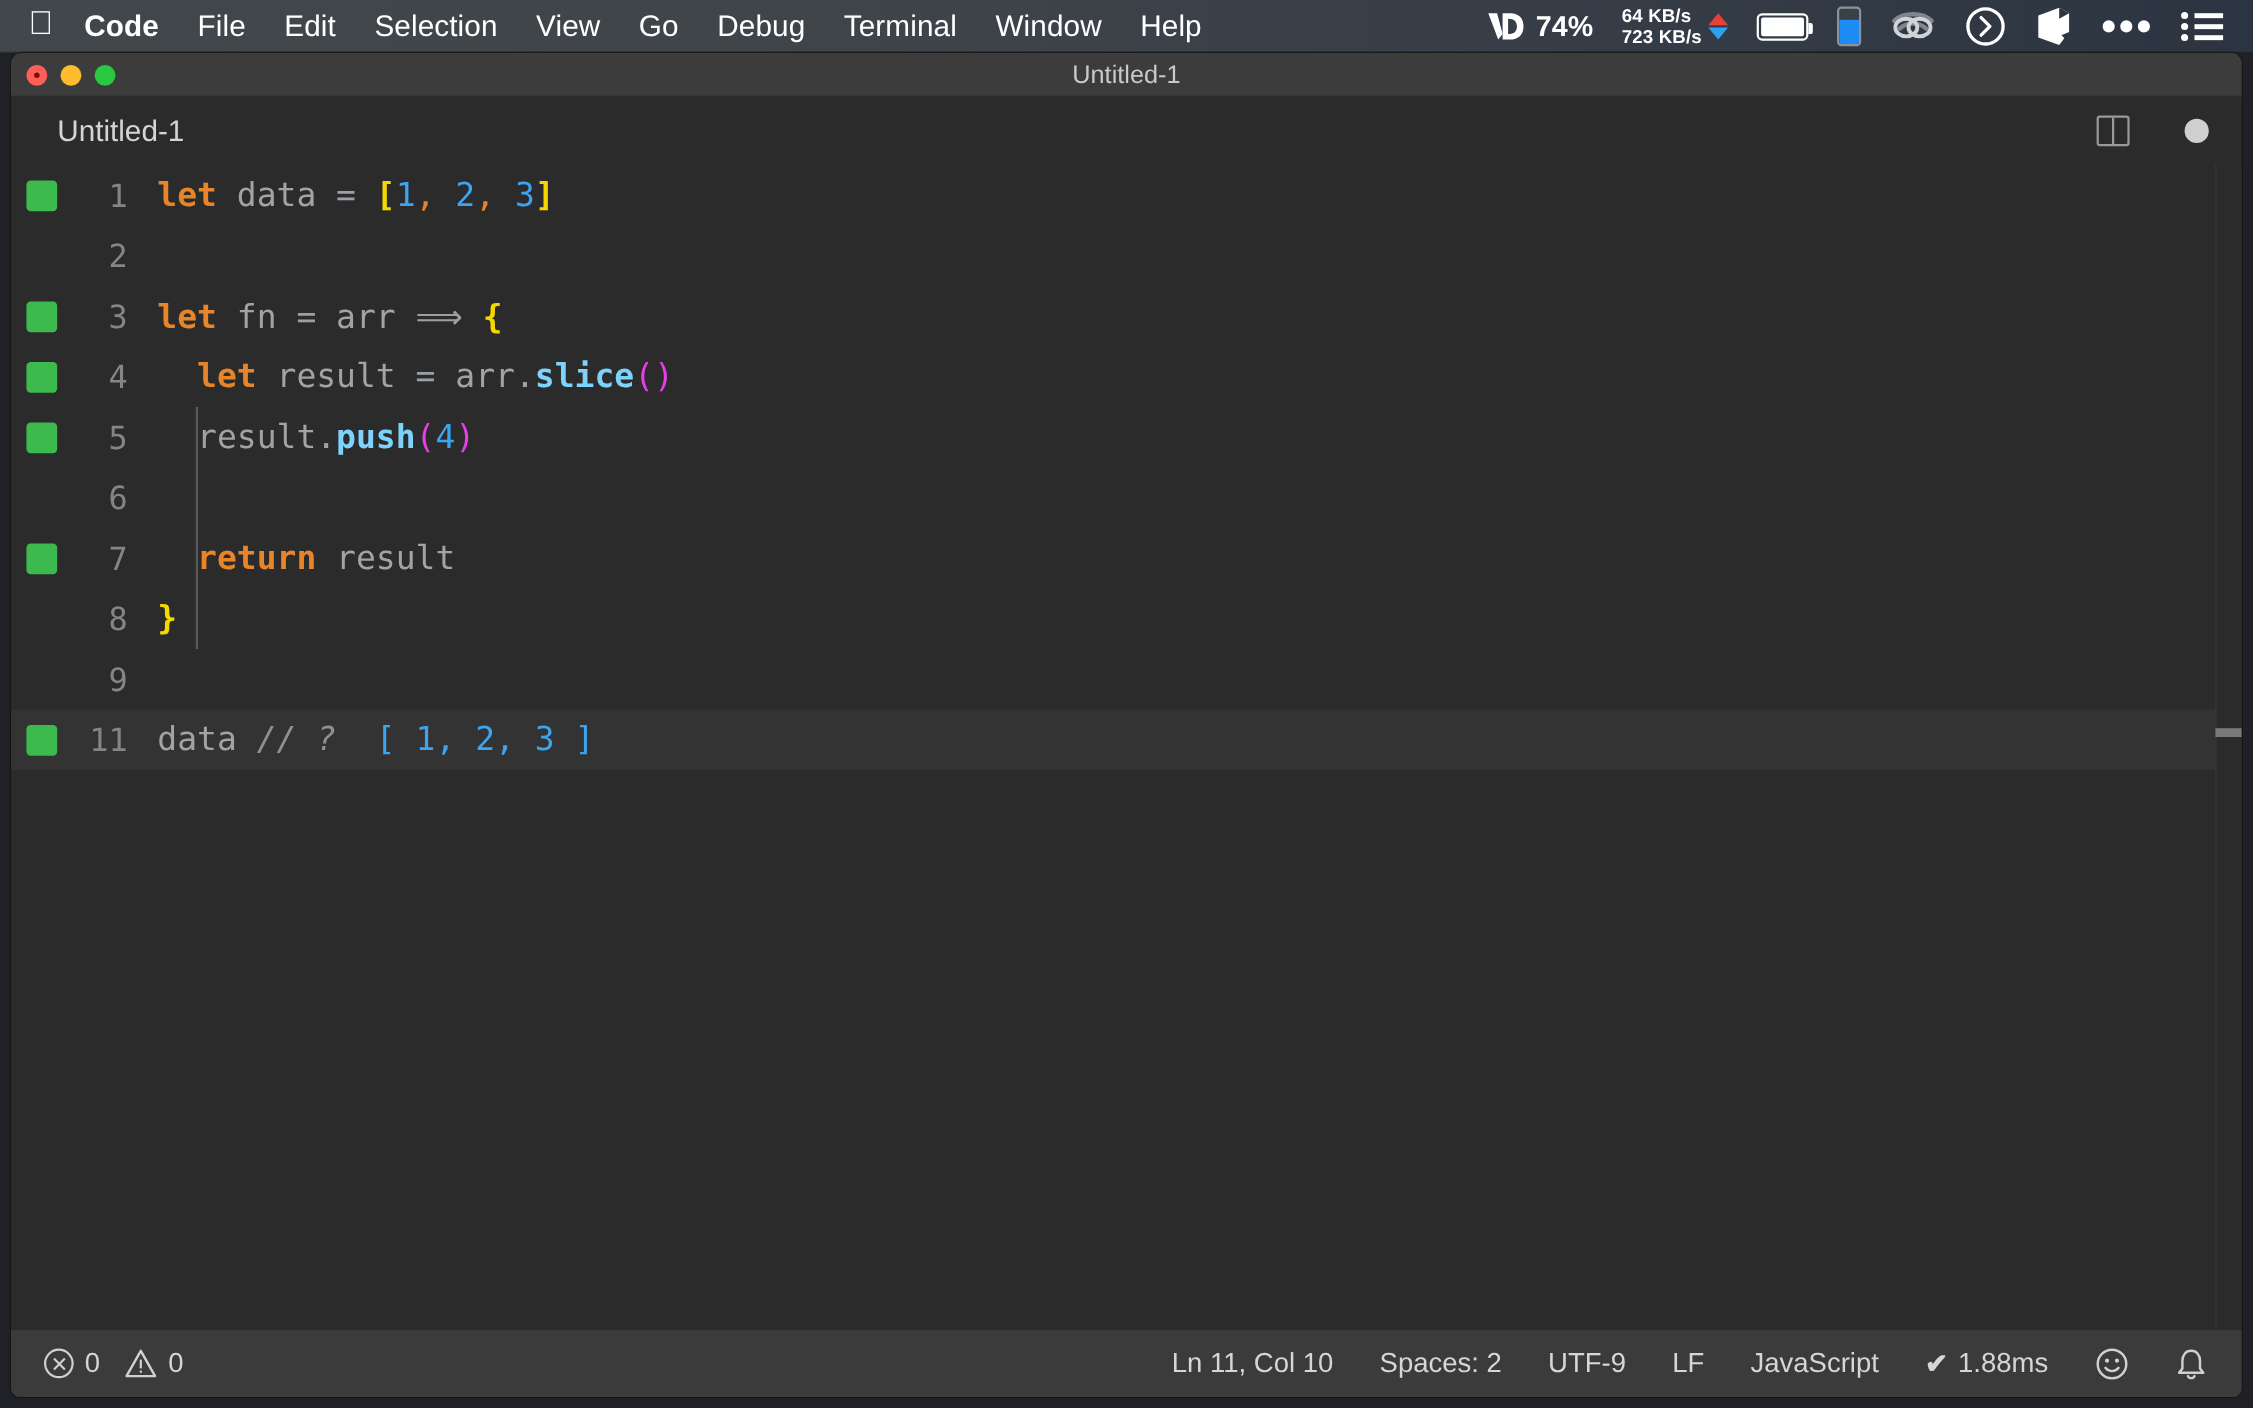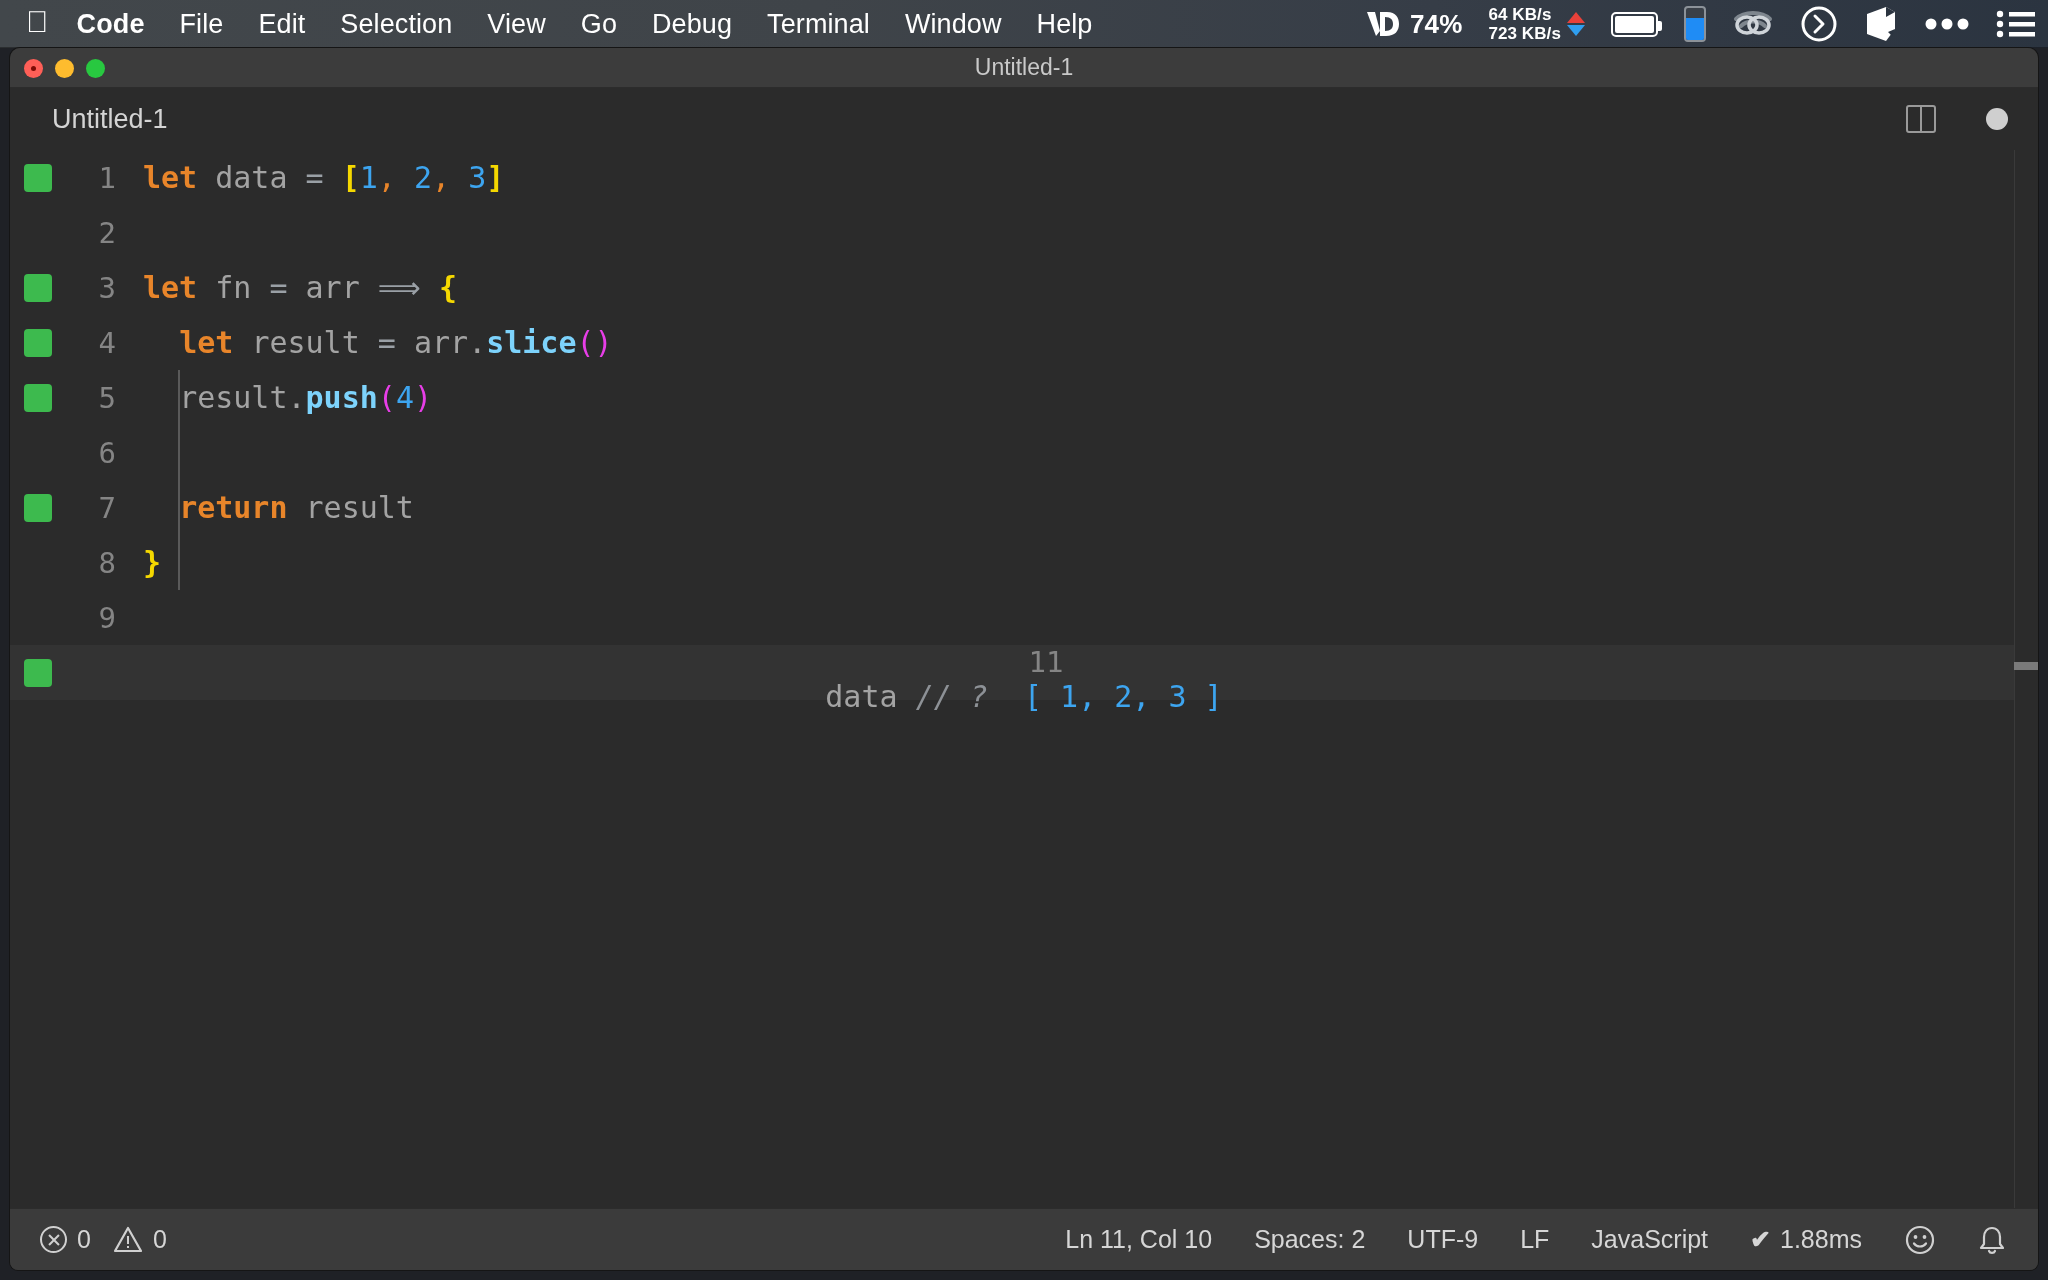--- a/index.html
+++ b/index.html
@@ -19,21 +19,21 @@
     box-shadow:inset 0 -1px 0 rgba(0,0,0,.35);
   }
   #menubar .apple{
     margin-left:26px; margin-right:28px; font-size:30px; line-height:1;
     position:relative; top:-2px;
   }
   #menubar .mi{ margin-right:35px; white-space:nowrap; }
   #menubar .mi.bold{ font-weight:bold; }
   #menubar .spacer{ flex:1 1 auto; }
 
-  .tray{ display:flex; align-items:center; height:48px; padding-right:12px; }
+  .tray{ display:flex; align-items:center; height:48px; padding-right:26px; }
   .tray .item{ display:flex; align-items:center; margin-left:26px; }
 
   .vd-logo{ width:36px; height:30px; position:relative; margin-right:9px; }
   .vd-logo svg{ display:block; }
   .pct{ font-size:26px; font-weight:bold; }
 
   .net{ display:flex; align-items:center; }
   .net .rates{
     font-size:17px; font-weight:bold; line-height:19px; text-align:left;
     font-family:"Liberation Sans", sans-serif;
@@ -84,21 +84,21 @@
   .split-ico:after{ content:""; position:absolute; left:50%; top:0; bottom:0; width:2.5px; background:#9a9a9a; margin-left:-1.25px; }
   .dirty-dot{ width:22px; height:22px; border-radius:50%; background:#cfcfcf; }
 
   
   #editor{
     position:relative; height:1058px; background:#2b2b2b;
     font-family:"DejaVu Sans Mono","Liberation Mono",monospace;
     overflow:hidden;
   }
   .row{ position:relative; height:55px; display:flex; align-items:center; }
-  .row.active{ background:#333333;flex-direction:column; }
+  .row.active{ background:#333333; }
   .gutter-mark{
     position:absolute; left:14px; top:50%; margin-top:-14px;
     width:28px; height:28px; border-radius:4px; background:#3dba4e;
   }
   .lineno{
     width:133px; text-align:right; padding-right:27px;
     color:#858585; font-size:29px; flex:0 0 auto;
     font-family:"DejaVu Sans Mono","Liberation Mono",monospace;
   }
   .codetext{

